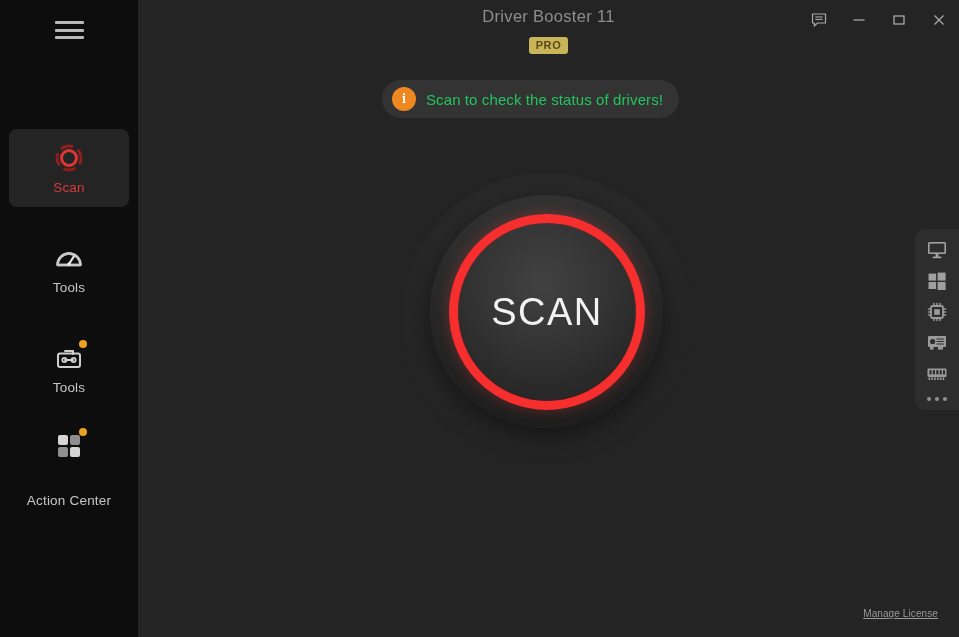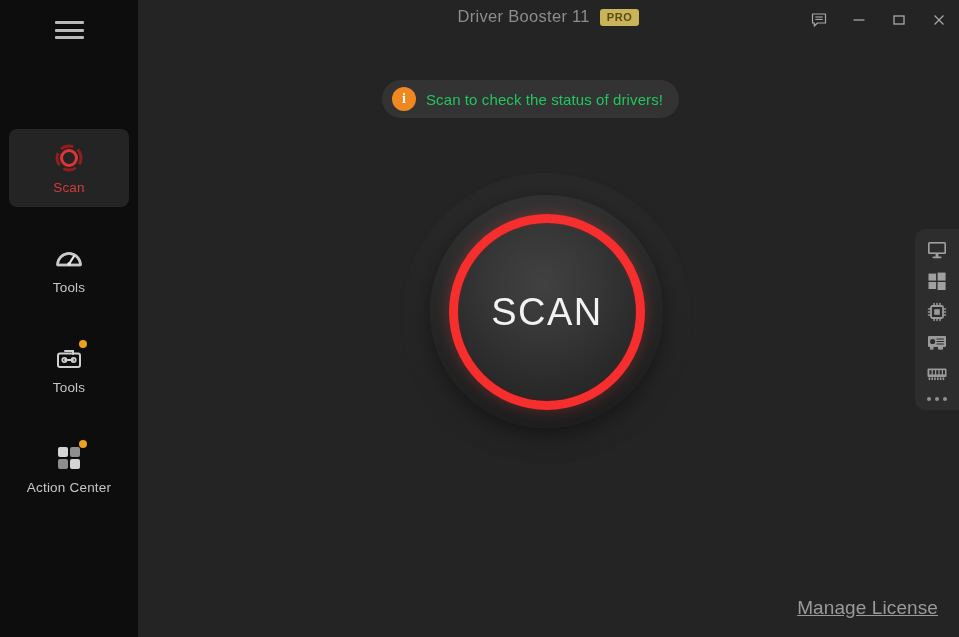--- a/index.html
+++ b/index.html
@@ -60,37 +60,37 @@
   }
   .nav-item.active .nav-label { color:#d63a3a; }
   .badge-dot {
     position:absolute;
     width:8px; height:8px; border-radius:50%;
     background:#eca21f;
     right:-1px; top:-1px;
   }
   .nav-item:nth-child(2) { margin-top:22px; }
   .nav-item:nth-child(3) { margin-top:22px; }
-  .nav-item:nth-child(4) { margin-top:22px; }
+  .nav-item:nth-child(4) { margin-top:22px;justify-content:space-between; }
 
   
   .main {
     position:relative;
     flex:1;
     height:637px;
     background:#242424;
   }
 
   
   .titlebar {
     position:absolute; left:0; top:0; right:0; height:40px;
   }
   .title-wrap {
     position:absolute; left:0; right:0; top:7px;
-    display:flex; align-items:center; justify-content:center; gap:10px;
+    display:flex; align-items:center; justify-content:center; gap:10px;flex-direction:column;
   }
   .title-text { font-size:16.5px; color:#8d8d8d; letter-spacing:0.3px; }
   .pro-badge {
     background:#c9b45a;
     color:#5a4a14;
     font-size:11px;
     font-weight:bold;
     letter-spacing:0.6px;
     padding:2px 7px 2px 7px;
     border-radius:3px;
@@ -206,21 +206,21 @@
   }
   .dots i {
     width:4px; height:4px; border-radius:50%;
     background:#8f8f8f; display:block;
   }
 
   
   .manage-license {
     position:absolute;
     right:21px; bottom:18px;
-    font-size:19px;
+    font-size:10px;
     color:#9a9a9a;
     text-decoration:underline;
     cursor:pointer;
     letter-spacing:0.1px;
   }
 </style>
 </head>
 <body>
 
 <div id="app">

